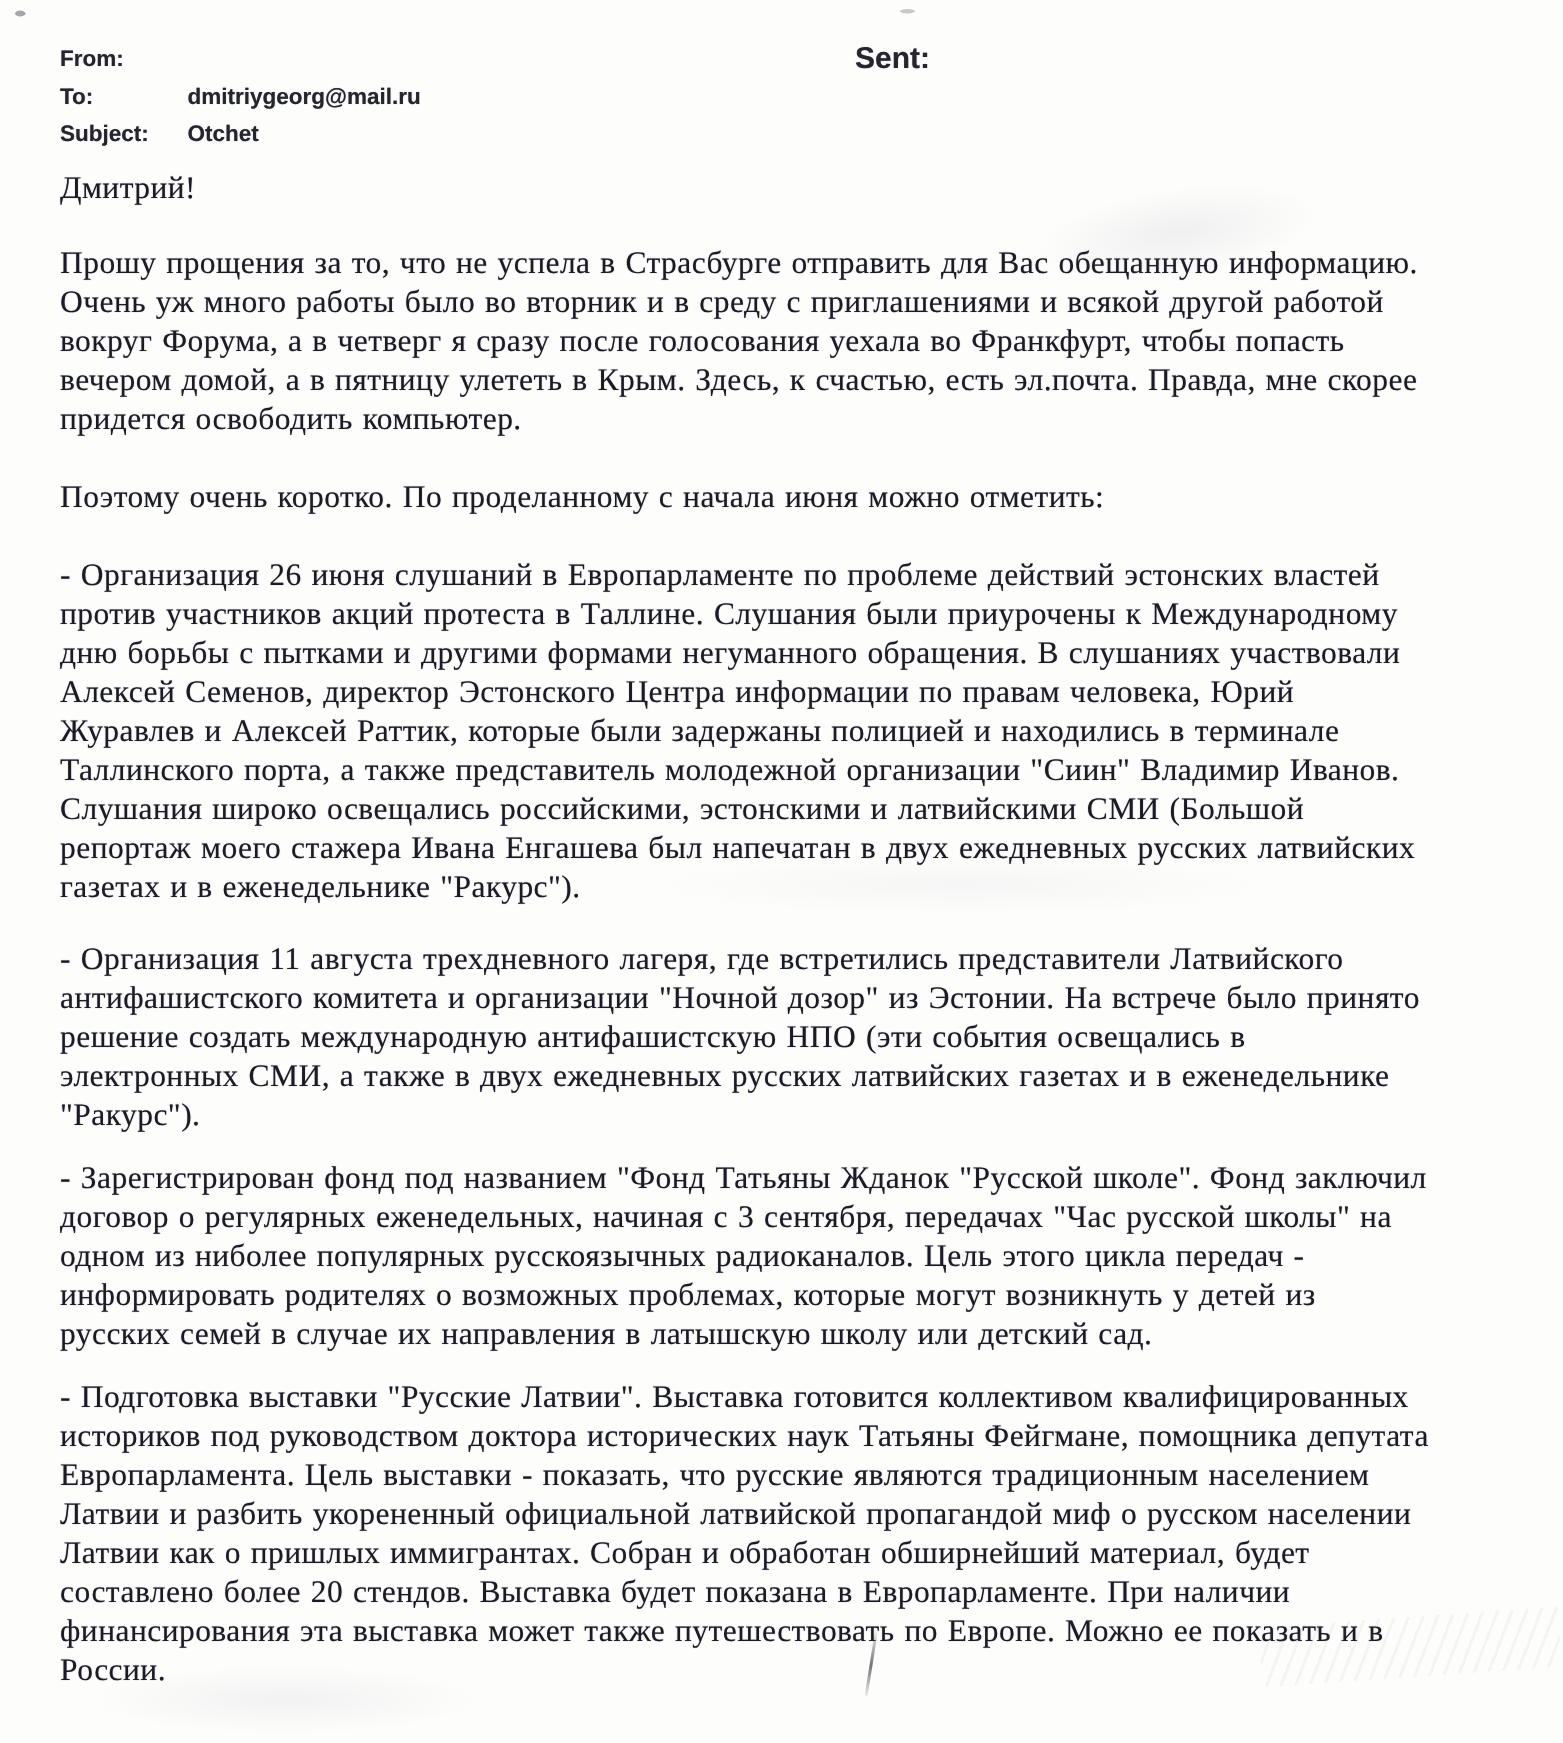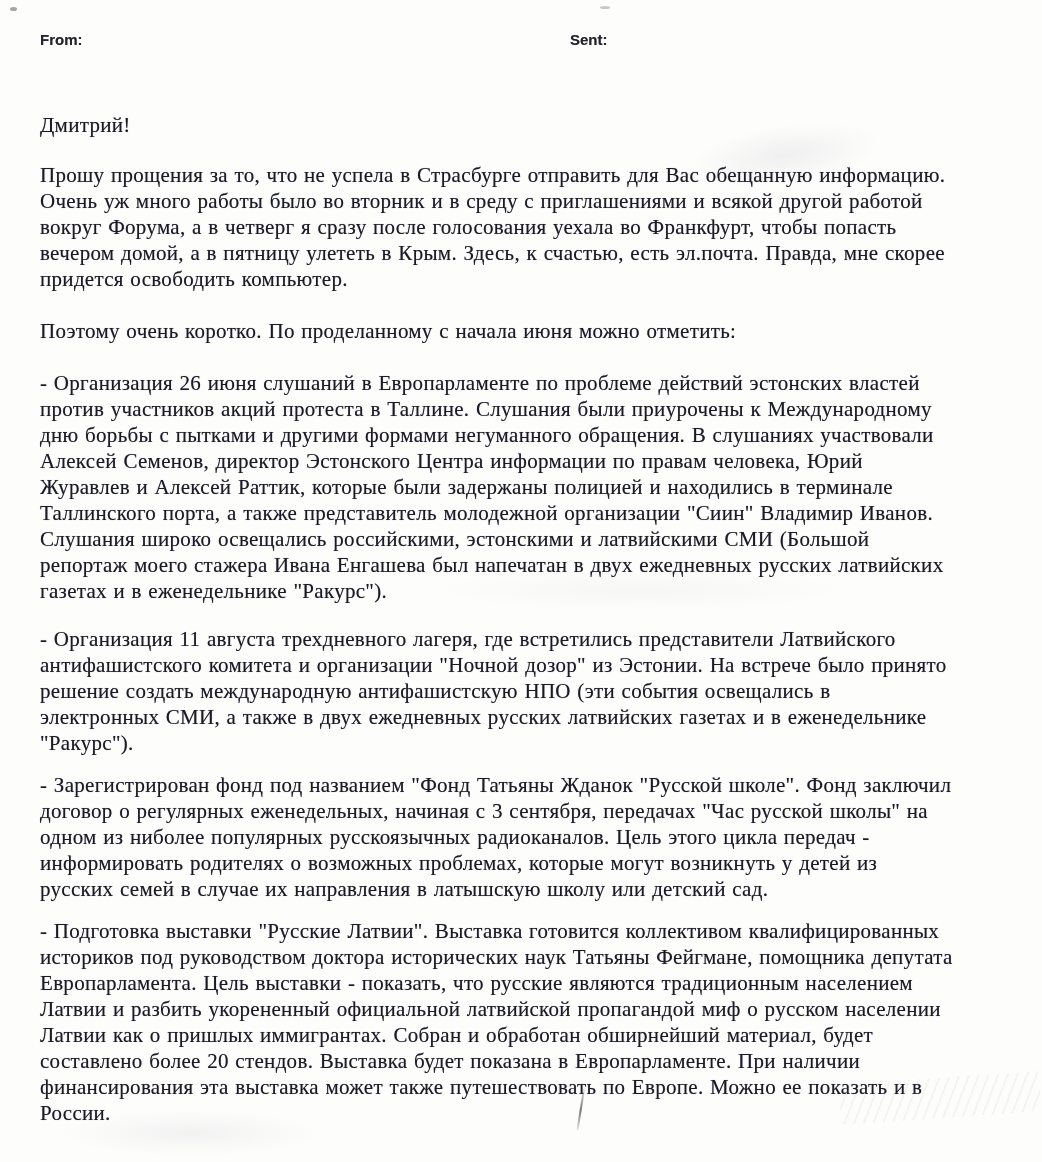--- a/index.html
+++ b/index.html
@@ -27,21 +27,21 @@
     color: #25252e;
     text-shadow: 0 0 0.6px rgba(40,40,70,0.55);
   }
   .header-row { display: flex; line-height: 25px; }
   .header-label { width: 85px; }
   .sent-block {
     position: absolute;
     top: 27px;
     left: 570px;
     font-family: "Liberation Sans", sans-serif;
-    font-size: 15px;
+    font-size: 20px;
     font-weight: 700;
     color: #25252e;
     display: flex;
     line-height: 25px;
     text-shadow: 0 0 0.6px rgba(40,40,70,0.55);
     gap: 36px;
   }
   .sent-block .header-label { width: 65px; }
 
   
@@ -103,20 +103,28 @@
 </style>
 </head>
 <body>
 
 <div class="page">
 
   <div class="email-header">
     <div class="header-row">
       <span class="header-label">From:</span>
     </div>
+    <div class="header-row">
+      <span class="header-label">To:</span>
+      <span class="header-value">dmitriygeorg@mail.ru</span>
+    </div>
+    <div class="header-row">
+      <span class="header-label">Subject:</span>
+      <span class="header-value">Otchet</span>
+    </div>
   </div>
 
   <div class="sent-block">
     <span class="header-label">Sent:</span>
   </div>
 
   <div class="email-body">
     <div class="para salutation">Дмитрий!</div>
     <div class="para para-1">Прошу прощения за то, что не успела в Страсбурге отправить для Вас обещанную информацию.
 Очень уж много работы было во вторник и в среду с приглашениями и всякой другой работой

